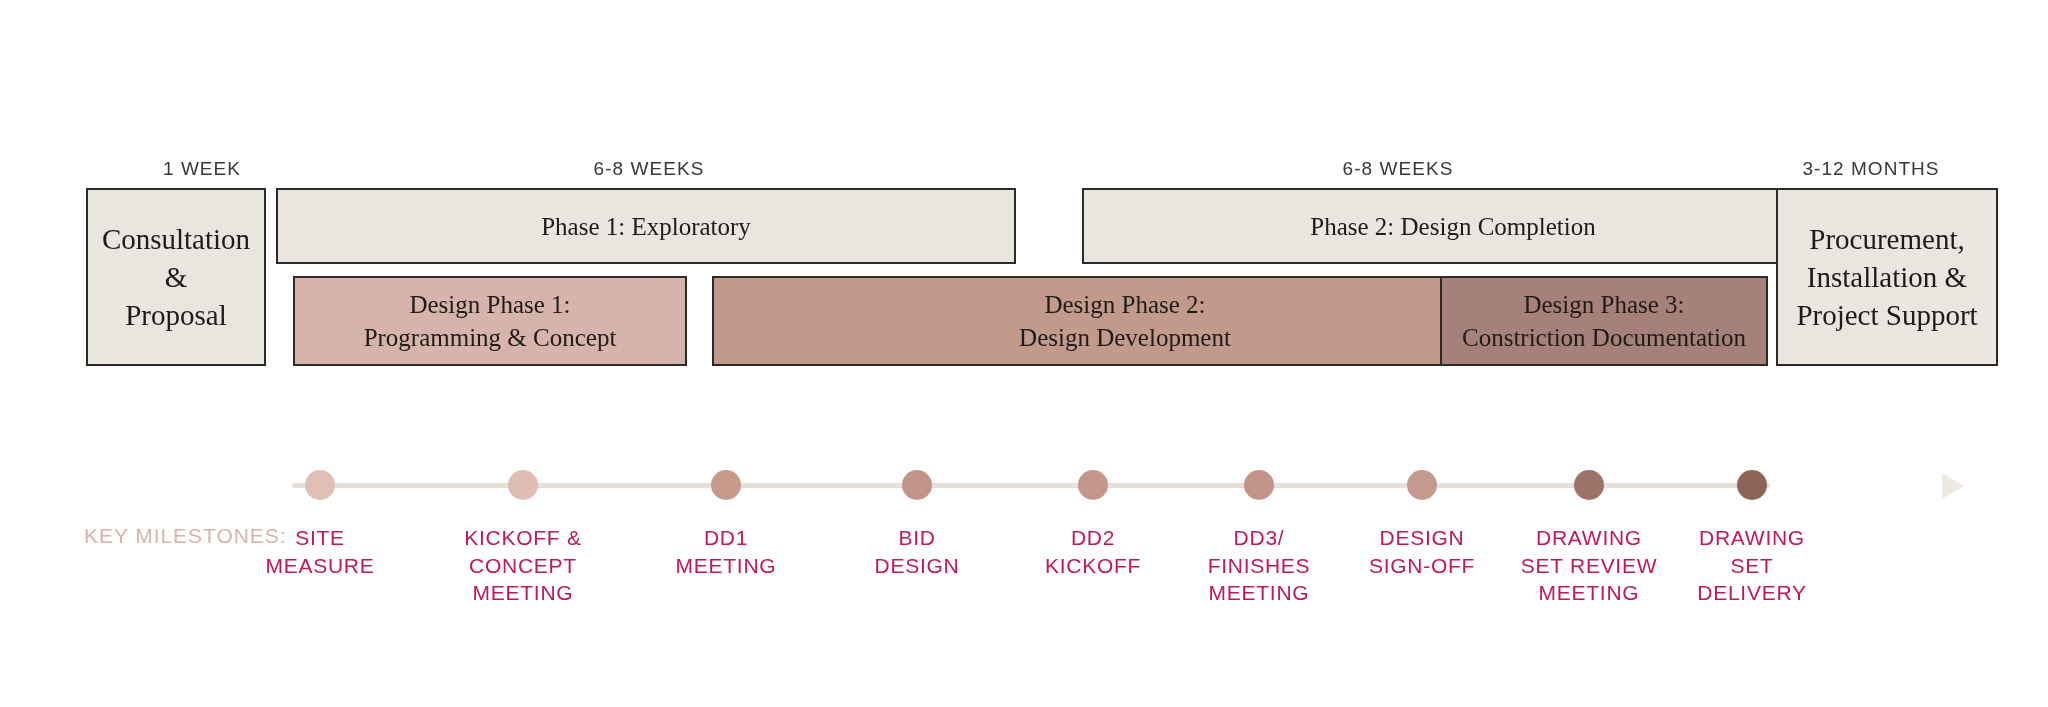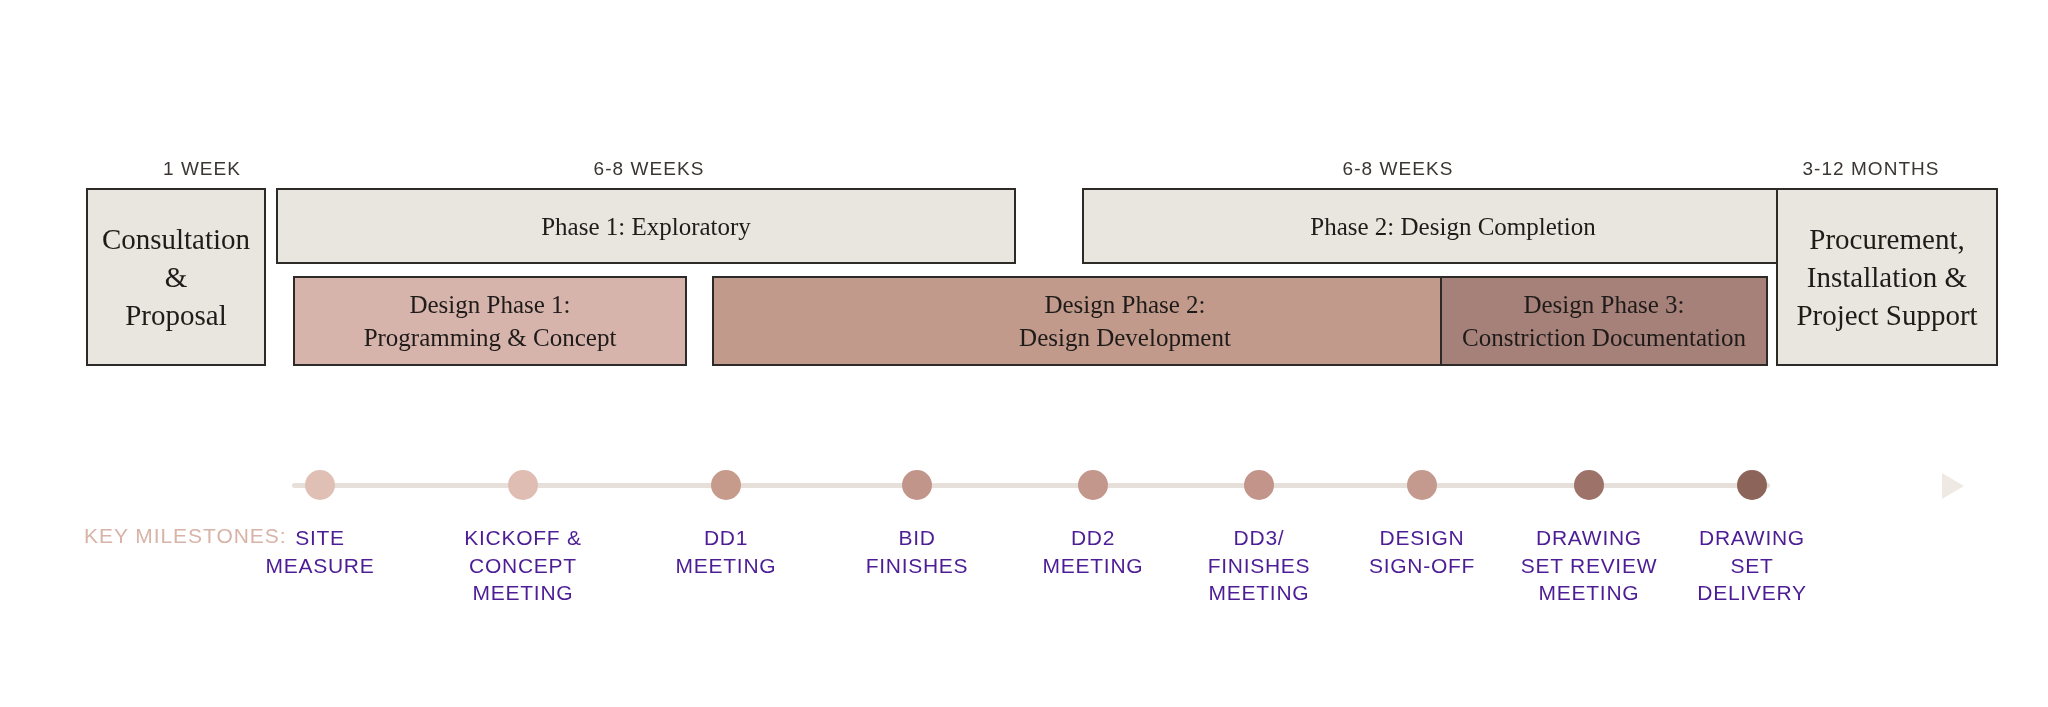--- a/index.html
+++ b/index.html
@@ -41,21 +41,21 @@
   .axis{
     position:absolute;height:5px;background:#e7e0da;border-radius:3px;
   }
   .dot{
     position:absolute;border-radius:50%;
     width:30px;height:30px;margin-left:-15px;margin-top:-15px;
   }
   .mlabel{
     position:absolute;text-align:center;
     font-size:21px;line-height:1.32;letter-spacing:.035em;
-    color:#4c1d95;white-space:pre-line;
+    color:#be185d;white-space:pre-line;
     font-family:"Liberation Sans",sans-serif;
   }
   .keylabel{
     position:absolute;
     font-size:21px;letter-spacing:.045em;color:#d8b3a7;
     white-space:nowrap;
     font-family:"Liberation Sans",sans-serif;
   }
   .playarrow{position:absolute;}
 </style>
@@ -113,24 +113,24 @@
 MEASURE</div>
       <div class="dot" style="left: 523px; top: 485px; background: rgb(223, 189, 178);"></div>
       <div class="mlabel" style="left: 418px; width: 210px; top: 524px;">KICKOFF &amp;
 CONCEPT
 MEETING</div>
       <div class="dot" style="left: 726px; top: 485px; background: rgb(199, 155, 140);"></div>
       <div class="mlabel" style="left: 621px; width: 210px; top: 524px;">DD1
 MEETING</div>
       <div class="dot" style="left: 917px; top: 485px; background: rgb(194, 149, 138);"></div>
       <div class="mlabel" style="left: 812px; width: 210px; top: 524px;">BID
-FINISHES</div>
+DESIGN</div>
       <div class="dot" style="left: 1093px; top: 485px; background: rgb(196, 151, 140);"></div>
       <div class="mlabel" style="left: 988px; width: 210px; top: 524px;">DD2
-MEETING</div>
+KICKOFF</div>
       <div class="dot" style="left: 1259px; top: 485px; background: rgb(194, 148, 138);"></div>
       <div class="mlabel" style="left: 1154px; width: 210px; top: 524px;">DD3/
 FINISHES
 MEETING</div>
       <div class="dot" style="left: 1422px; top: 485px; background: rgb(196, 154, 143);"></div>
       <div class="mlabel" style="left: 1317px; width: 210px; top: 524px;">DESIGN
 SIGN-OFF</div>
       <div class="dot" style="left: 1589px; top: 485px; background: rgb(157, 114, 104);"></div>
       <div class="mlabel" style="left: 1484px; width: 210px; top: 524px;">DRAWING
 SET REVIEW

